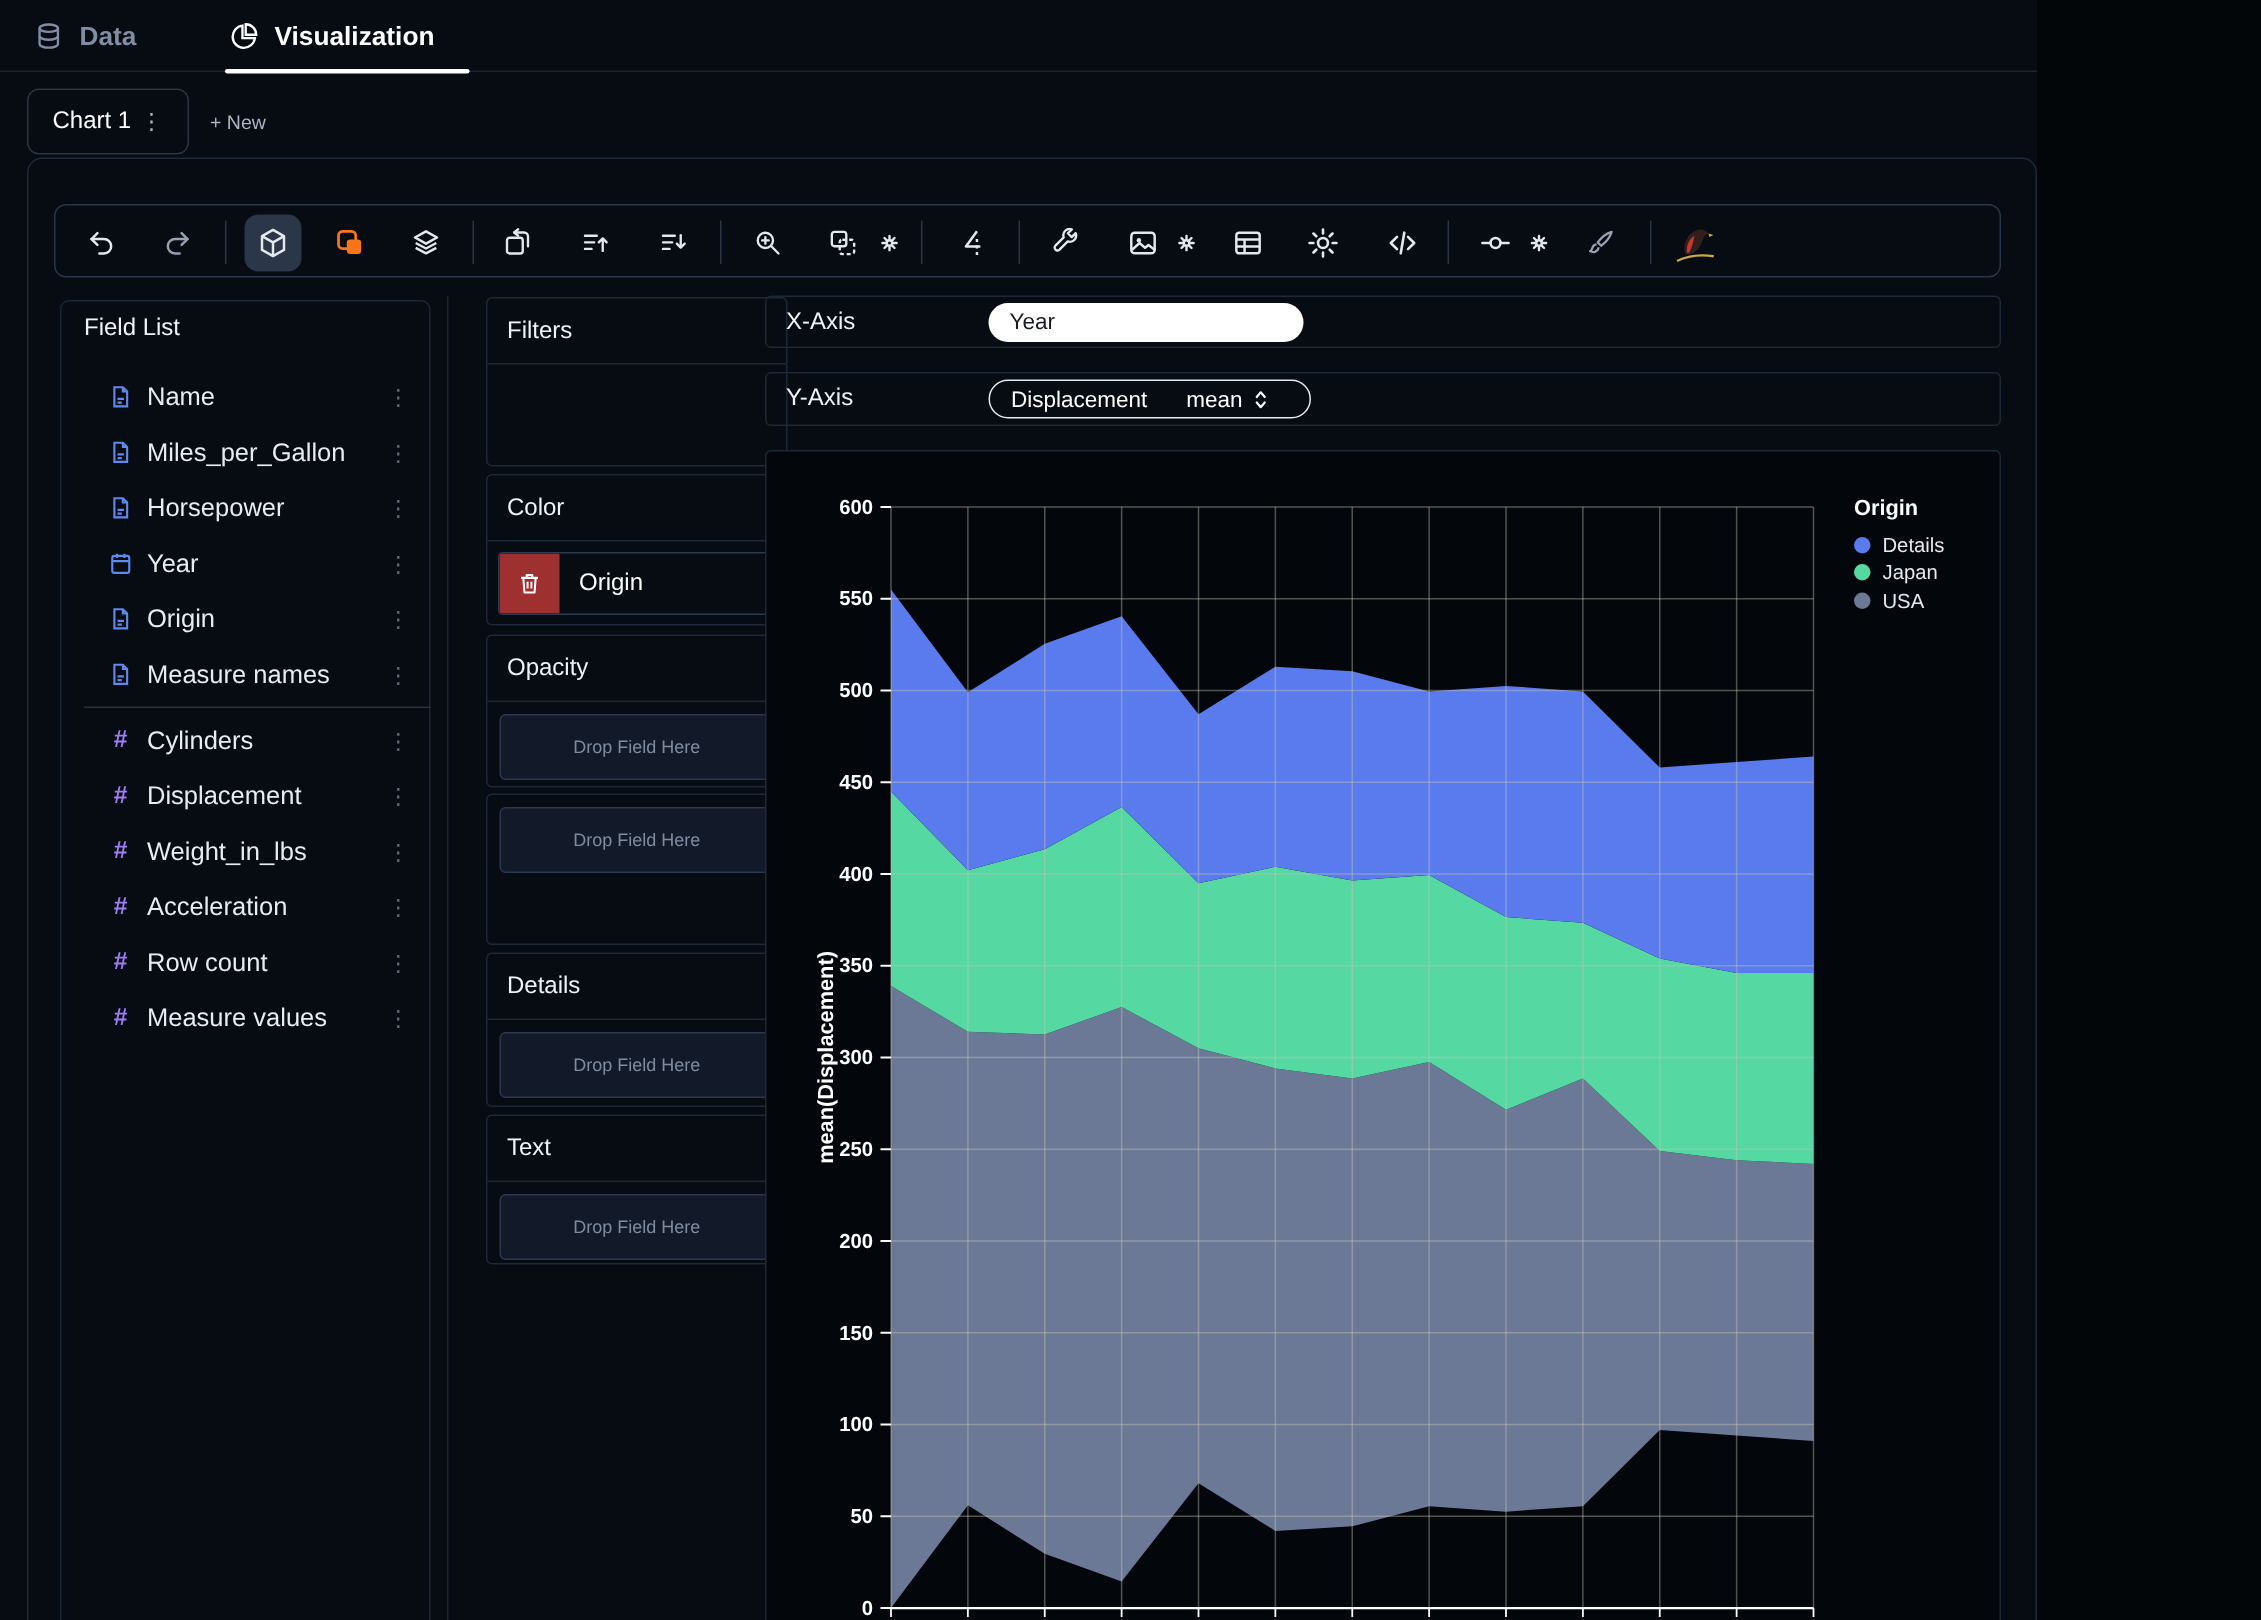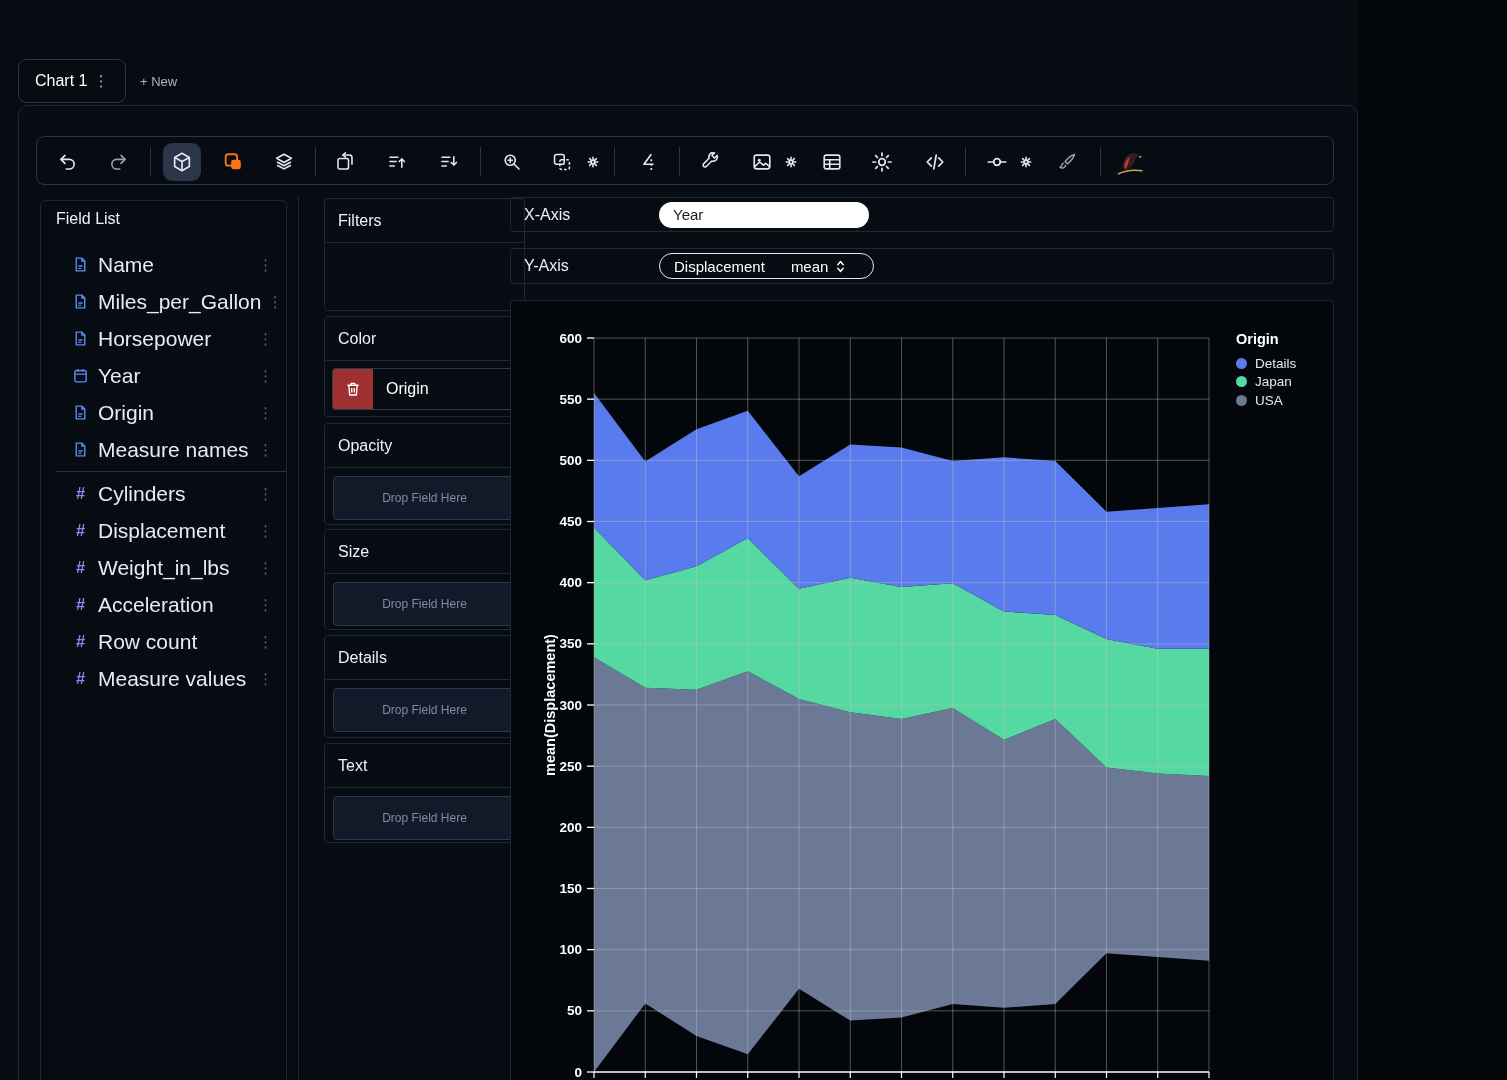--- a/index.html
+++ b/index.html
@@ -33,21 +33,21 @@
   .tdiv { position:absolute; top:10px; width:1px; height:29px; background:#2a3547; }
   .tgear { position:absolute; top:24.5px; transform:translate(-50%,-50%); color:#e3e8ef; cursor:pointer; }
 
   
   .fieldpanel { position:absolute; left:40px; top:200px; width:247px; height:890px; border:1px solid #1c2736; border-radius:6px; }
   .fieldtitle { position:absolute; left:56px; top:210px; font-size:16px; font-weight:500; color:#eef2f8; }
   .flist { position:absolute; left:40px; top:246px; width:247px; }
   .frow { height:37px; display:flex; align-items:center; padding-left:32px; cursor:grab; }
   .ficon { width:17px; height:17px; margin-right:9px; display:flex; align-items:center; justify-content:center; }
   .fhash { width:17px; margin-right:9px; color:#9f7cf2; font-weight:600; font-size:16.5px; text-align:center; }
-  .flabel { font-size:21px; color:#e6ecf4; flex:1 1 auto; }
+  .flabel { font-size:17px; color:#e6ecf4; flex:1 1 auto; }
   .fmenu { color:#5e6a7c; font-size:15px; padding:0 14px 0 6px; cursor:pointer; }
   .fdivider { height:1px; background:#27313f; margin:3px 0 3px 16px; }
   .colsep { position:absolute; left:298px; top:197px; width:1px; height:891px; background:#1b2534; }
 
   
   .enccard { position:absolute; left:324px; width:201px; border:1px solid #1d2838; border-radius:4px; }
   .encheader { height:44px; display:flex; align-items:center; padding-left:13px; font-size:16px; font-weight:500; color:#eef2f8; border-bottom:1px solid #1d2838; }
   .dropbox { margin:8px; height:44px; background:#121a29; border:1px solid #2b3950; border-radius:4px; display:flex; align-items:center; justify-content:center; font-size:12px; color:#7e8ba0; }
   .chiprow { padding:7px; }
   .chip { height:42px; border:1px solid #2b3b55; border-radius:3px; display:flex; align-items:stretch; overflow:hidden; cursor:grab; }
@@ -71,20 +71,42 @@
   .legend-dot { width:11px; height:11px; border-radius:50%; flex:0 0 auto; }
 
   svg.ic { display:block; }
 </style>
 </head>
 <body>
 
 <div id="root">
 <div id="workspace">
 
+  <div class="tabbar">
+    <div class="vtab data">
+      <span class="ticon">
+        <svg class="ic" width="21" height="21" viewBox="0 0 24 24" fill="none" stroke="currentColor" stroke-width="1.8">
+              <ellipse cx="12" cy="5.5" rx="7" ry="2.8"></ellipse>
+              <path d="M5 5.5v6c0 1.5 3.1 2.8 7 2.8s7-1.3 7-2.8v-6"></path>
+              <path d="M5 11.5v6c0 1.5 3.1 2.8 7 2.8s7-1.3 7-2.8v-6"></path>
+            </svg>
+      </span>
+      <span>Data</span>
+    </div>
+    <div class="vtab viz">
+      <span class="ticon">
+        <svg class="ic" width="21" height="21" viewBox="0 0 24 24" fill="none" stroke="currentColor" stroke-width="1.8">
+              <path d="M11 3.5A8.5 8.5 0 1 0 20.5 13H11Z"></path>
+              <path d="M13.5 2.5a8 8 0 0 1 8 8h-8Z"></path>
+            </svg>
+      </span>
+      <span>Visualization</span>
+    </div>
+    <div class="viz-underline"></div>
+  </div>
 
   <div class="charttab">
     <span>Chart 1</span>
     <span class="kebab">⋮</span>
   </div>
   <div class="newtab">
     <span>+ New</span>
   </div>
 
   <div class="maincard"></div>
@@ -369,21 +391,20 @@
         </span>
         <span class="chip-label">Origin</span>
       </div>
     </div>
   </div>
   <div class="enccard" style="top:423px;height:102px">
     <div class="encheader">Opacity</div>
     <div class="dropbox">Drop Field Here</div>
   </div>
   <div class="enccard" style="top:529px;height:101px">
-    <div class="encheader">Size</div>
     <div class="dropbox">Drop Field Here</div>
   </div>
   <div class="enccard" style="top:635px;height:103px">
     <div class="encheader">Details</div>
     <div class="dropbox">Drop Field Here</div>
   </div>
   <div class="enccard" style="top:743px;height:100px">
     <div class="encheader">Text</div>
     <div class="dropbox">Drop Field Here</div>
   </div>

